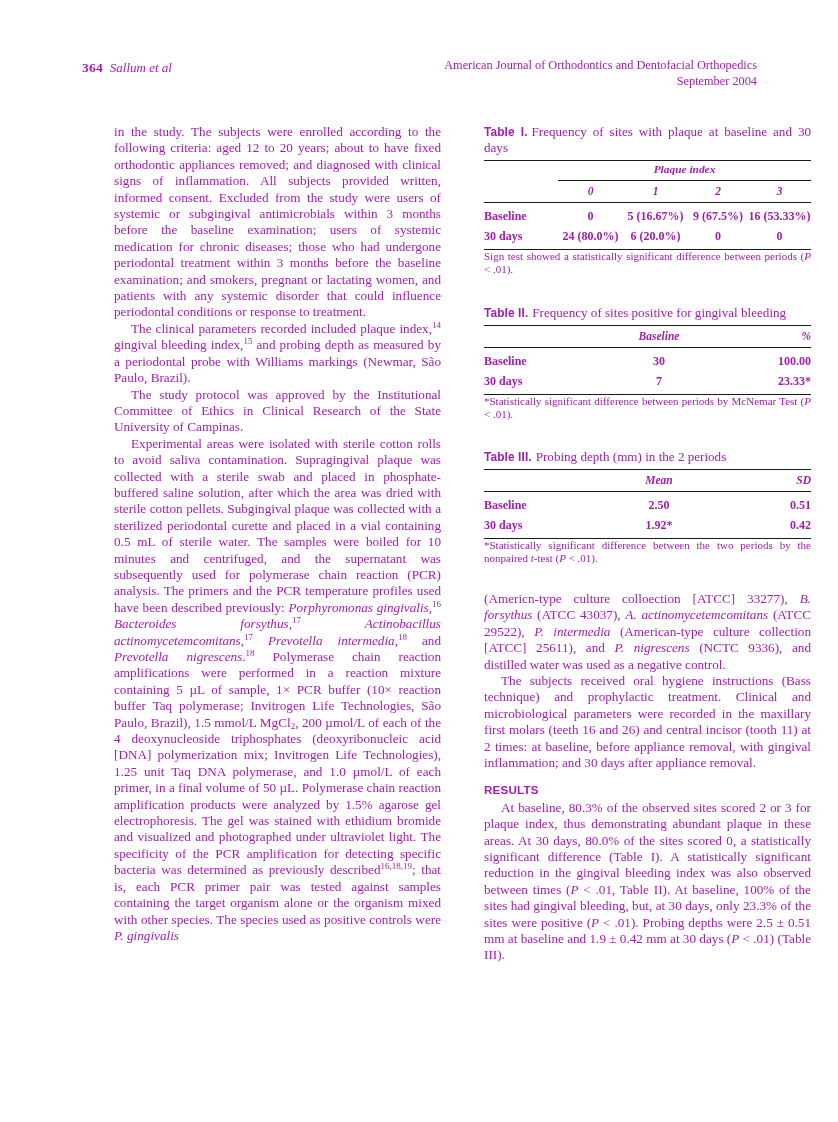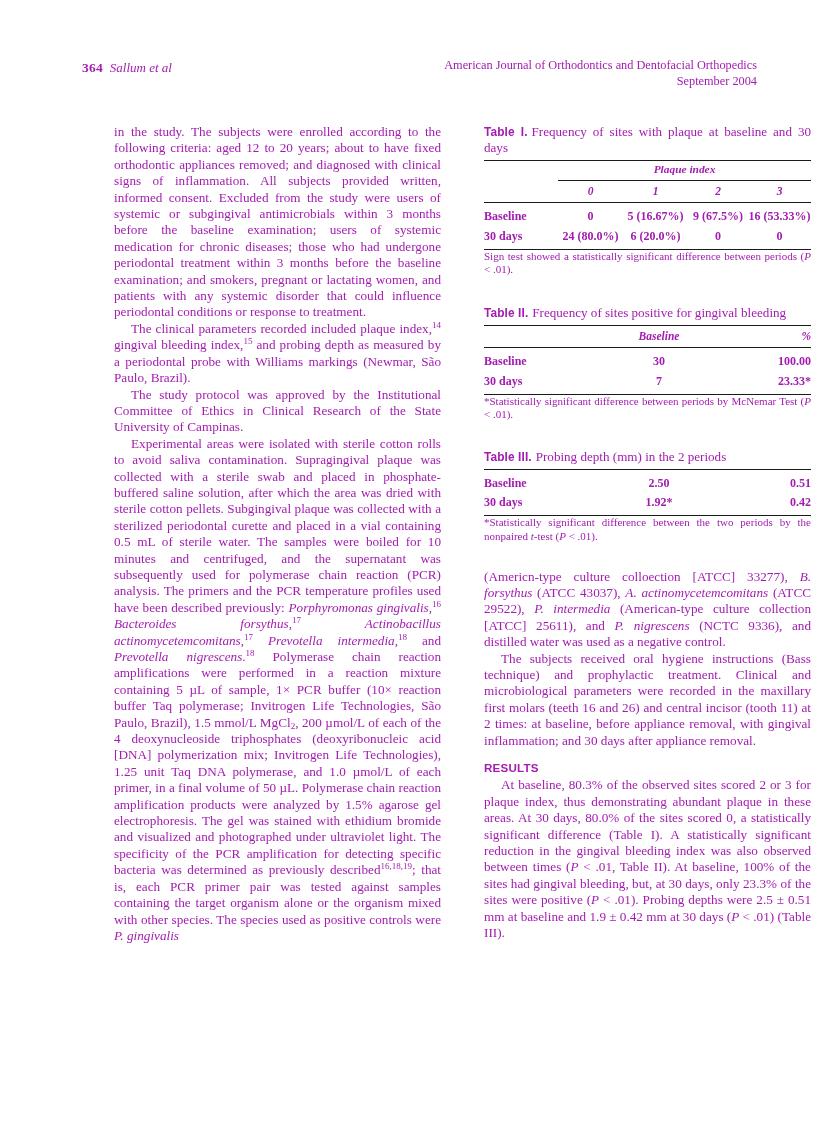--- a/index.html
+++ b/index.html
@@ -292,20 +292,25 @@
       <div class="tbl-caption">
         <span class="tbl-label">Table III.</span><span class="tbl-title">Probing depth (mm) in the 2 periods</span>
       </div>
       <table class="data">
         <colgroup>
           <col style="width:110px">
           <col style="width:130px">
           <col style="width:87px">
         </colgroup>
         <tbody>
+          <tr class="colhead rule-top">
+            <td class="lbl"></td>
+            <td>Mean</td>
+            <td style="text-align:right">SD</td>
+          </tr>
           <tr class="bodyrow firstbody rule-thin">
             <td class="lbl">Baseline</td>
             <td>2.50</td>
             <td class="right">0.51</td>
           </tr>
           <tr class="bodyrow lastbody rule-bottom">
             <td class="lbl">30 days</td>
             <td>1.92*</td>
             <td class="right">0.42</td>
           </tr>

